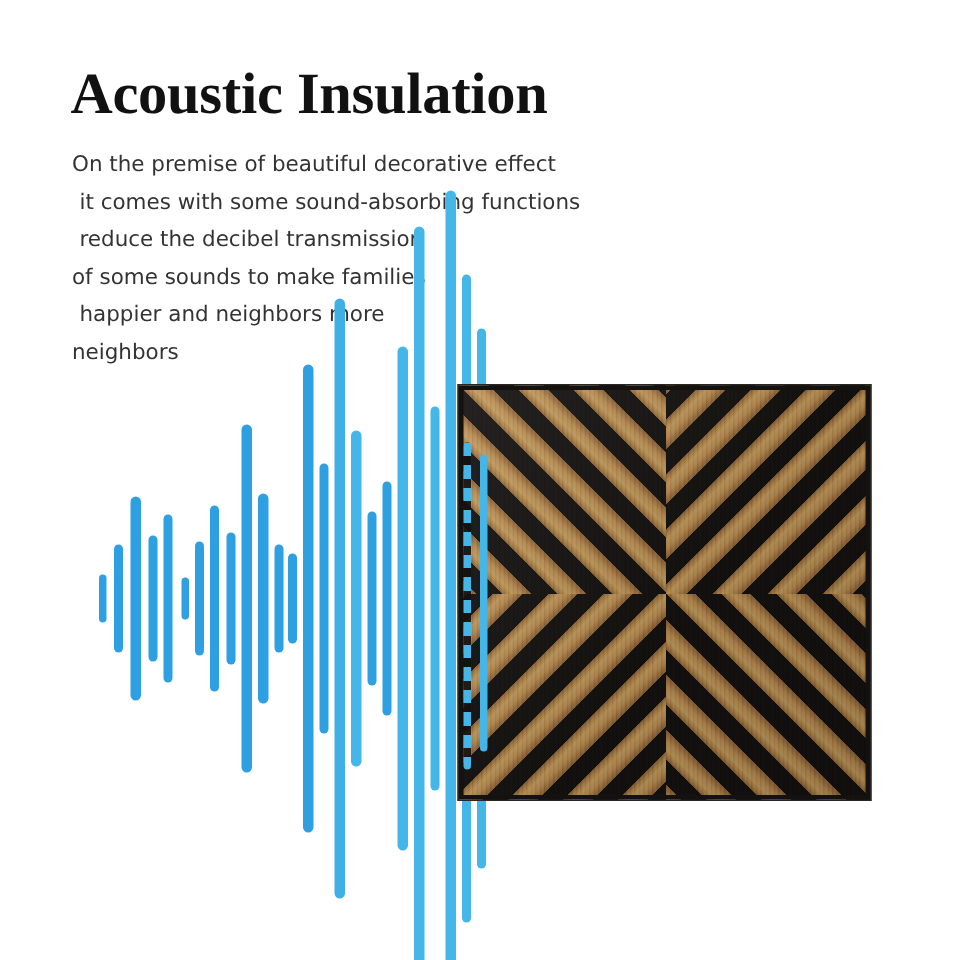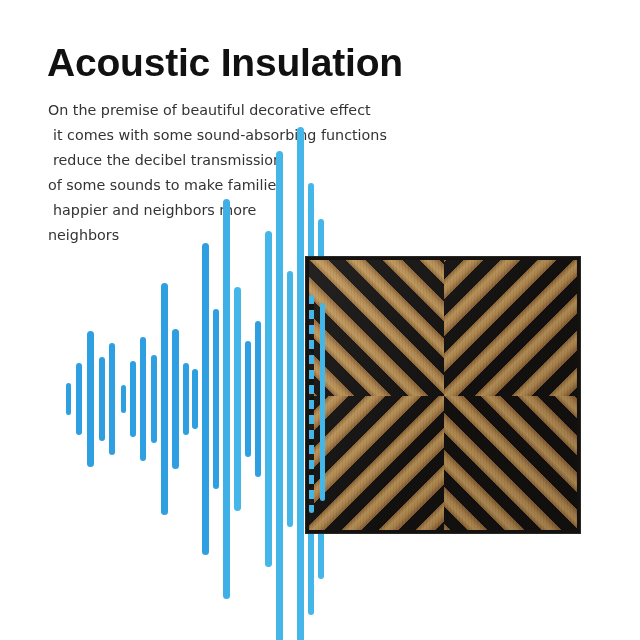--- a/index.html
+++ b/index.html
@@ -14,21 +14,21 @@
     background: #ffffff;
     overflow: hidden;
     font-family: "DejaVu Sans", sans-serif;
   }
 
   
   #page-title {
     position: absolute;
     left: 47px;
     top: 42px;
-    font-family: Liberation Sans, sans-serif;
+    font-family: Liberation Serif, serif;
     font-size: 39px;
     font-weight: 700;
     letter-spacing: -0.2px;
     color: #111111;
     white-space: nowrap;
     line-height: 1.1;
   }
 
   
   #body-copy {

